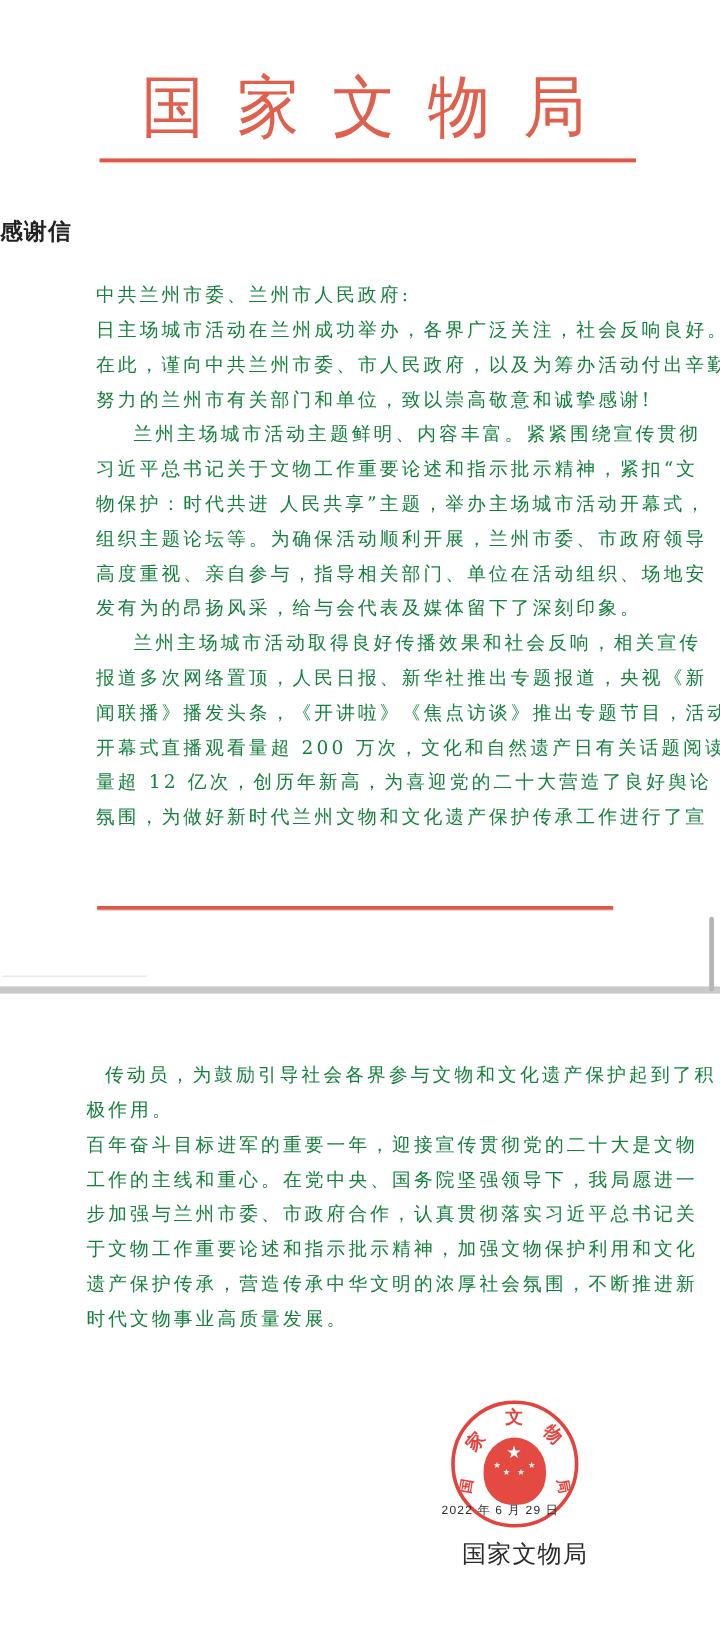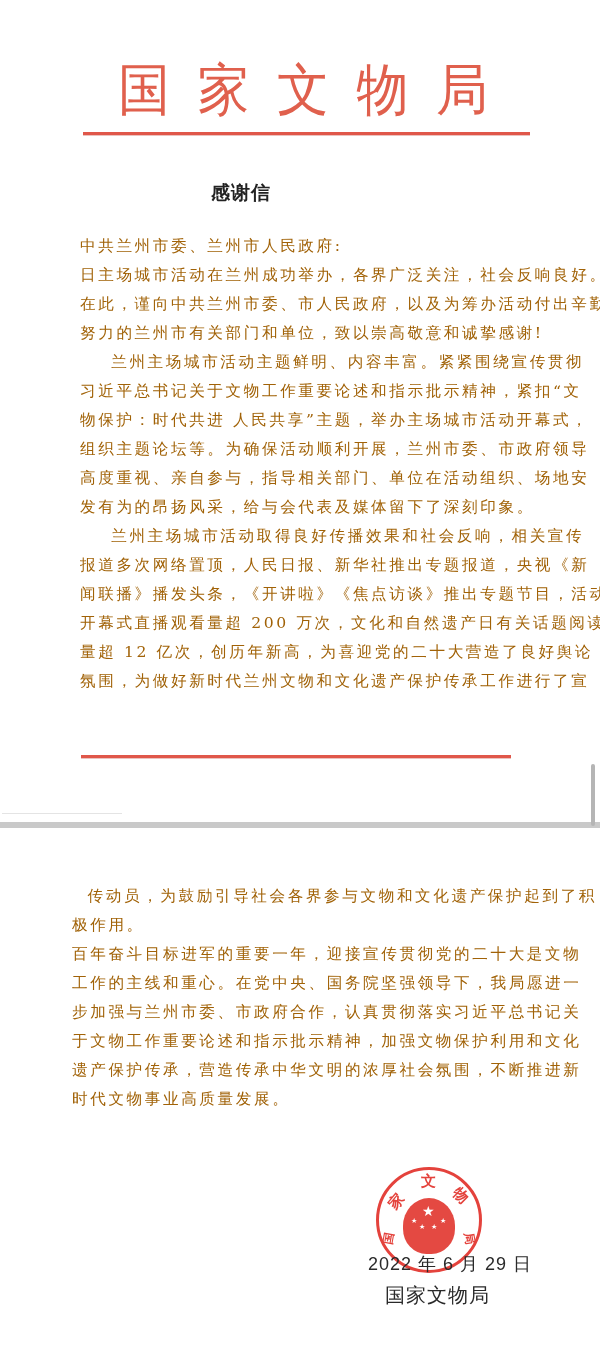--- a/index.html
+++ b/index.html
@@ -35,26 +35,26 @@
   }
   .letterhead span { display: inline-block; transform: scaleY(1.08); }
   .red-rule {
     position: absolute; height: 3px; background: #e0574a;
     box-shadow: 0 1px 0 rgba(200,80,70,0.35);
   }
   #rule-top { left: 83px; top: 132px; width: 447px; }
   #rule-bottom { left: 81px; top: 755px; width: 430px; }
 
   .doc-title {
-    position: absolute; top: 180px; left: 0; width: 482px; text-align: center;
+    position: absolute; top: 180px; left: 0; width: 482px; text-align: left;
     font-size: 19px; font-weight: bold; letter-spacing: 1px; color: #222;
   }
 
   .body-text {
-    position: absolute; font-size: 15.6px; line-height: 29px; color: #a16207;
+    position: absolute; font-size: 15.6px; line-height: 29px; color: #15803d;
     letter-spacing: 2.6px; text-align: justify;
   }
   .line { display: block; white-space: nowrap; }
 
   #p1-body { left: 80px; top: 232px; width: 432px; }
   #p2-body { left: 72px; top: 882px; width: 440px; }
 
   .seal {
     position: absolute; left: 376px; top: 1167px; width: 106px; height: 106px;
     border: 3px solid #e2332c; border-radius: 50%; box-sizing: border-box;
@@ -68,21 +68,21 @@
   .seal-star { position: absolute; color: #fff; font-family: "DejaVu Sans", sans-serif; line-height: 1; }
   .seal-char {
     position: absolute; color: #e2332c; font-size: 15px; font-weight: bold;
     font-family: "DejaVu Serif", serif;
   }
   .seal-name {
     position: absolute; left: 385px; top: 1282px; font-size: 20px; color: #2a2a2a;
     letter-spacing: 1px;
   }
   .date {
-    position: absolute; left: 368px; top: 1252px; font-size: 18px; color: #2a2a2a;
+    position: absolute; left: 368px; top: 1252px; font-size: 10px; color: #2a2a2a;
     font-family: "Liberation Sans", "DejaVu Sans", sans-serif; letter-spacing: 1px;
   }
 </style>
 </head>
 <body>
 
 <div class="left-edge"></div>
 
 <div class="page" id="page1">
   <div class="letterhead">

